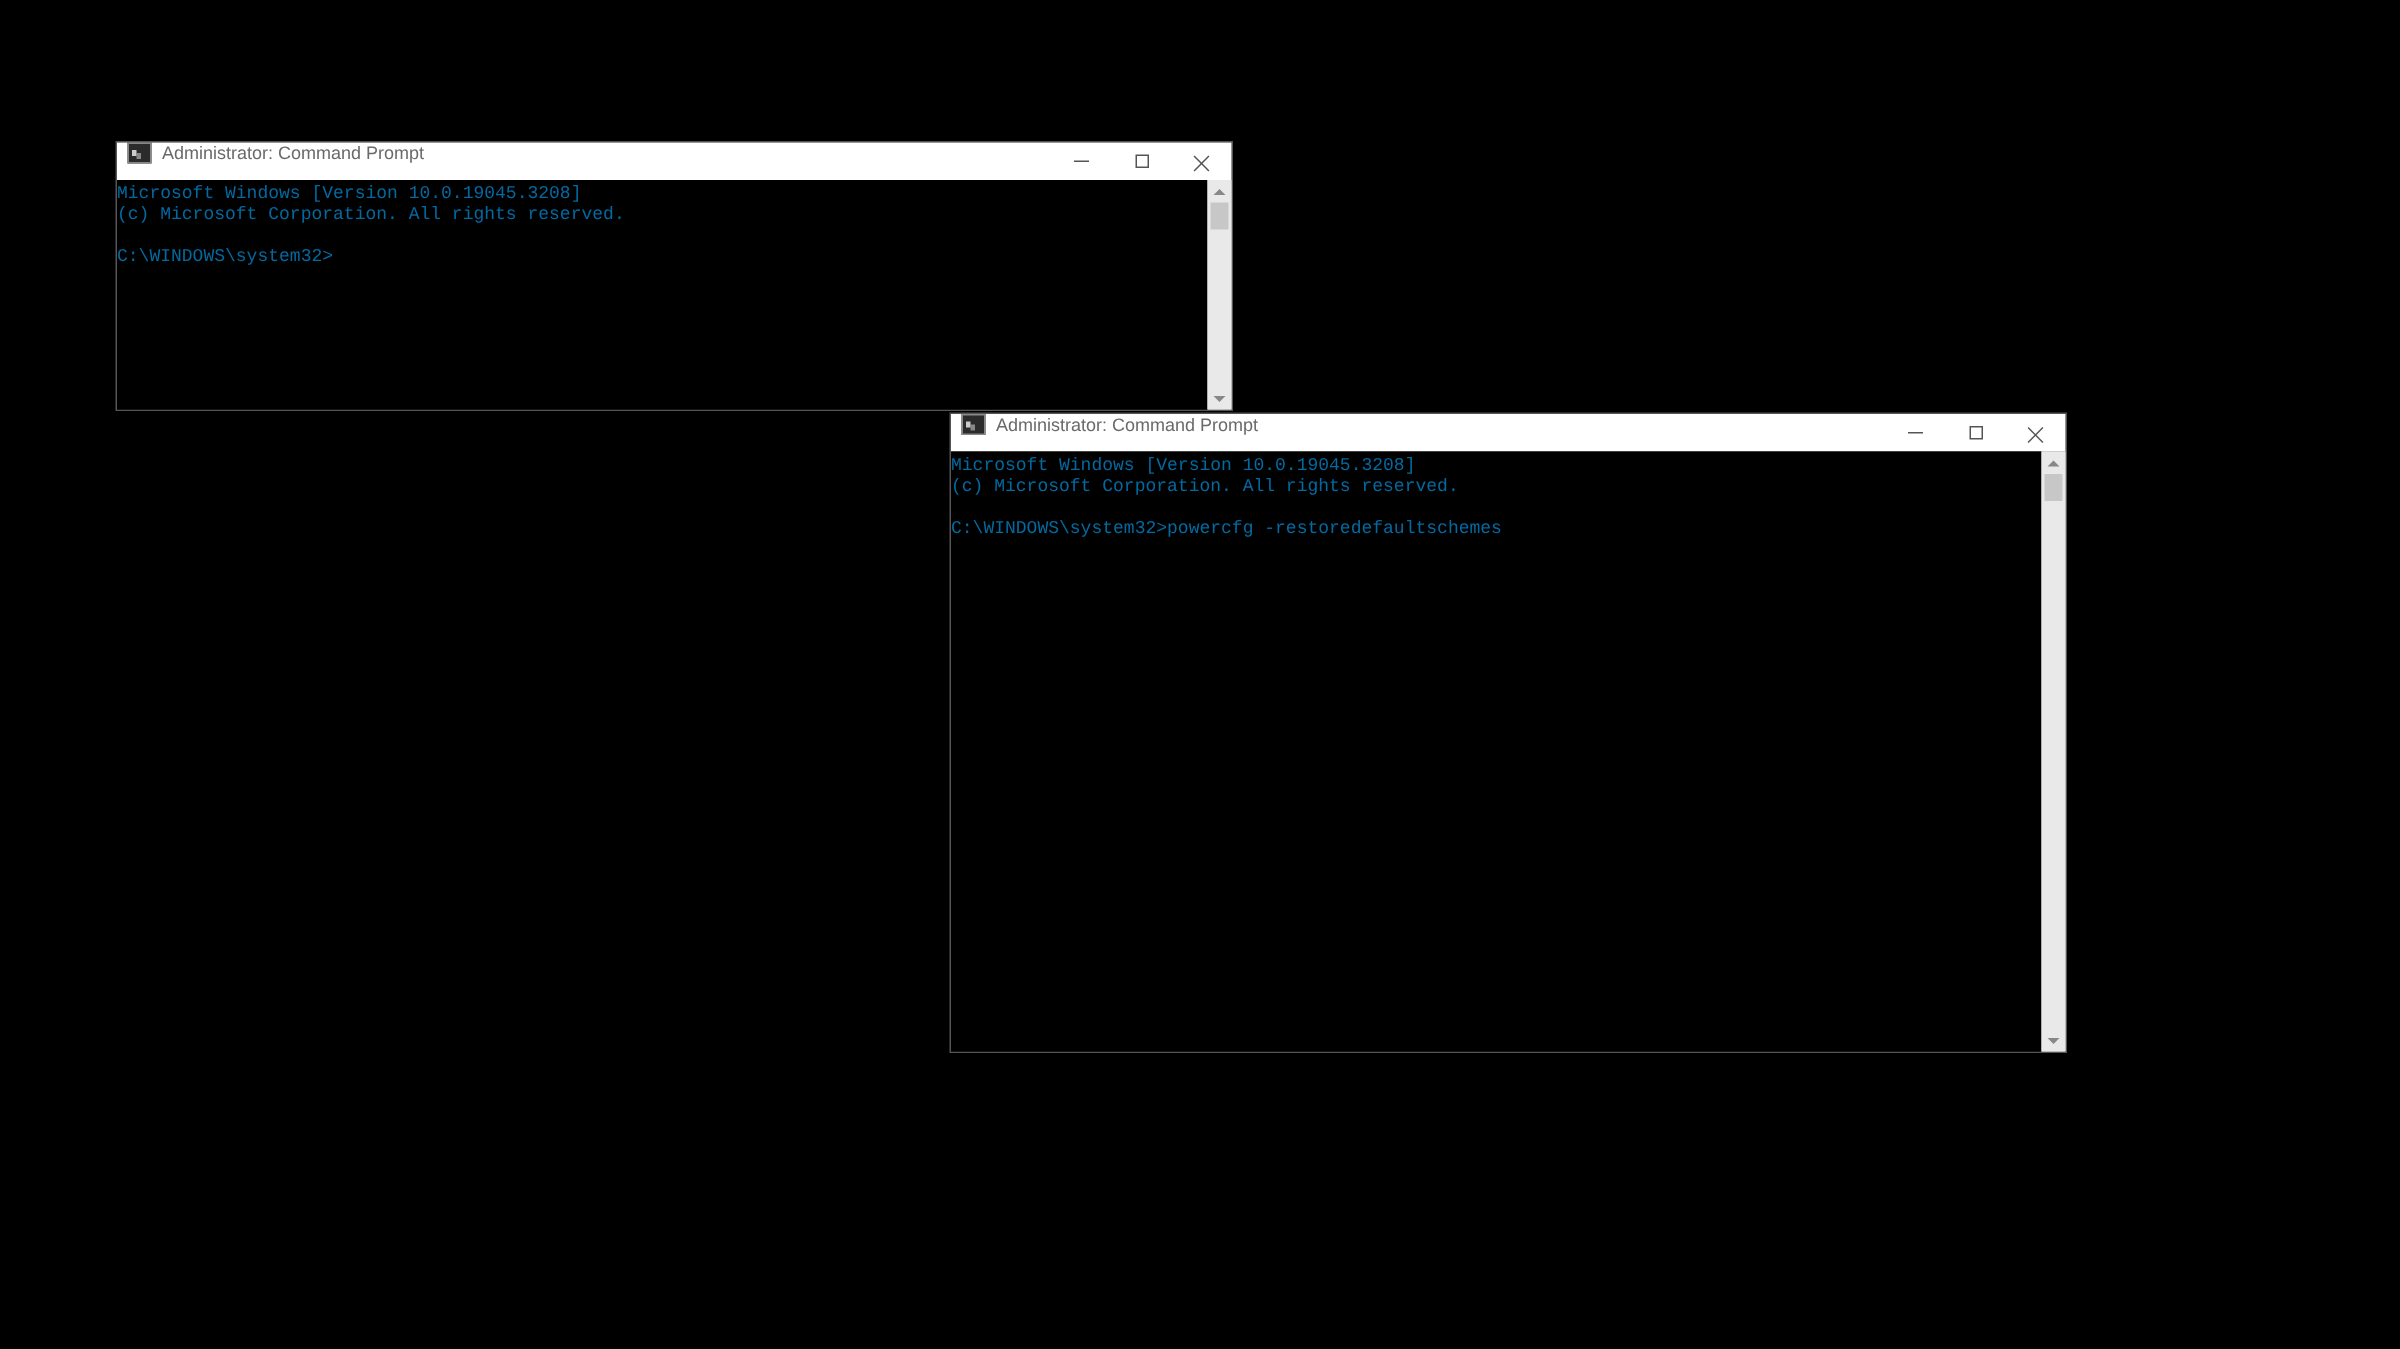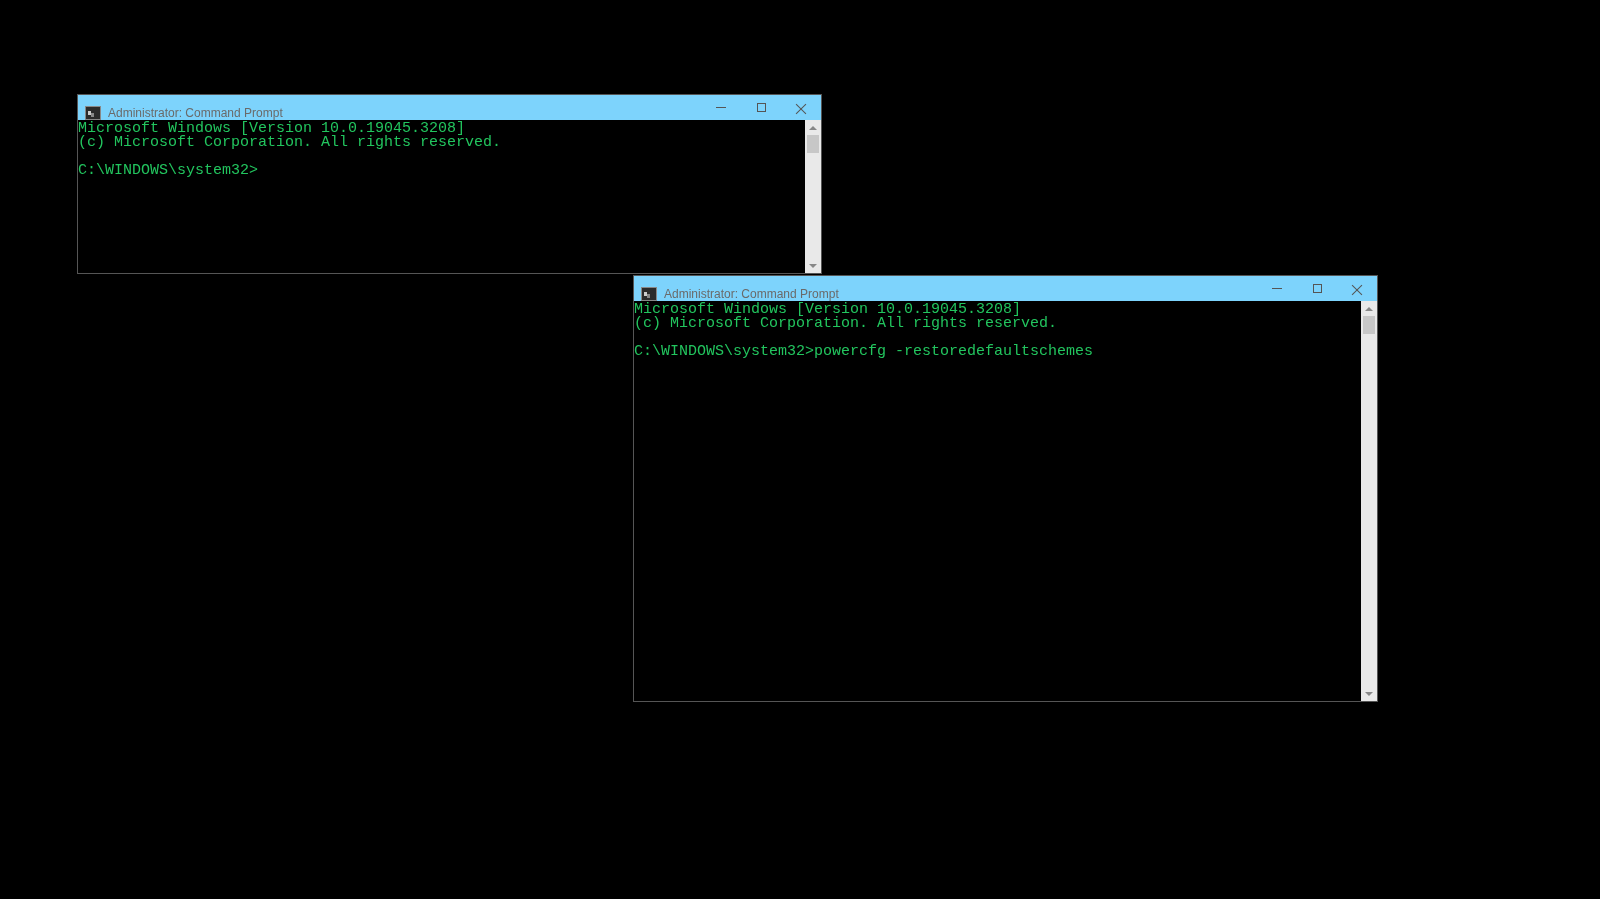--- a/index.html
+++ b/index.html
@@ -29,23 +29,23 @@
     
     .win2 {
       left: 633px;
       top: 275px;
       width: 745px;
       height: 427px;
     }
     
     .titlebar {
       height: 25px;
-      background: #7dd3fc;
-      display: flex;
-      align-items: flex-end;
+      background: #ffffff;
+      display: flex;
+      align-items: flex-start;
       padding-left: 7px;
       flex-shrink: 0;
     }
     
     .app-icon {
       width: 16px;
       height: 14px;
       background: #2b2b2b;
       border: 1px solid #888;
       margin-right: 7px;
@@ -115,22 +115,22 @@
     
     .client-area {
       flex: 1;
       display: flex;
       min-height: 0;
     }
     
     .terminal {
       flex: 1;
       background: #000;
-      color: #22c55e;
-      font-size: 15px;
+      color: #0369a1;
+      font-size: 12px;
       line-height: 14px;
       padding: 2px 0 0 0;
       overflow: hidden;
       white-space: pre;
     }
     
     .scrollbar {
       width: 16px;
       background: #e9e9e9;
       display: flex;

